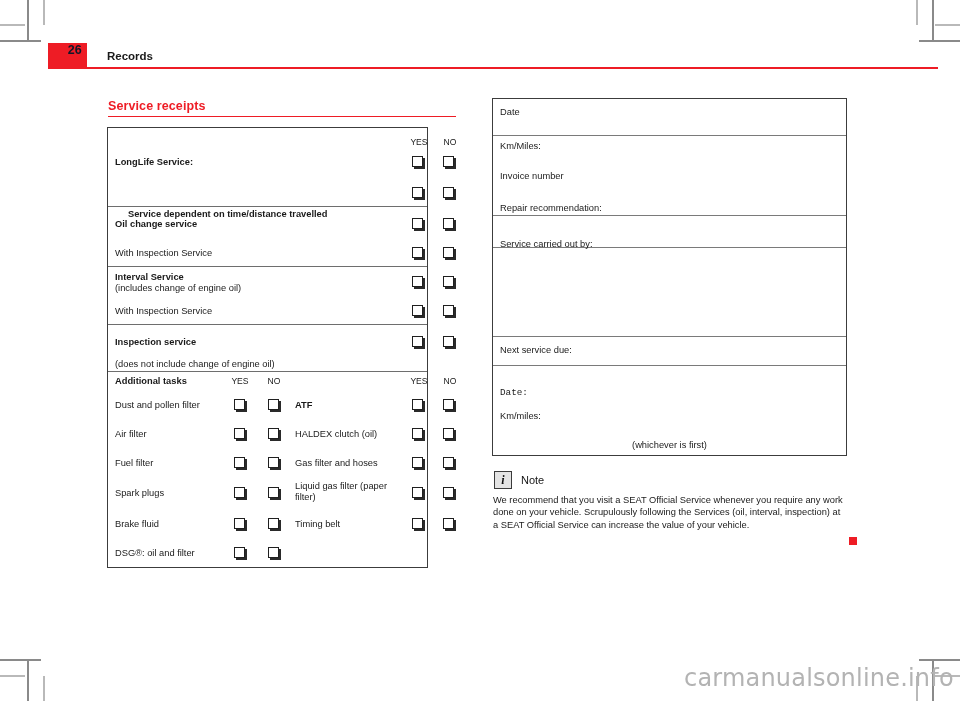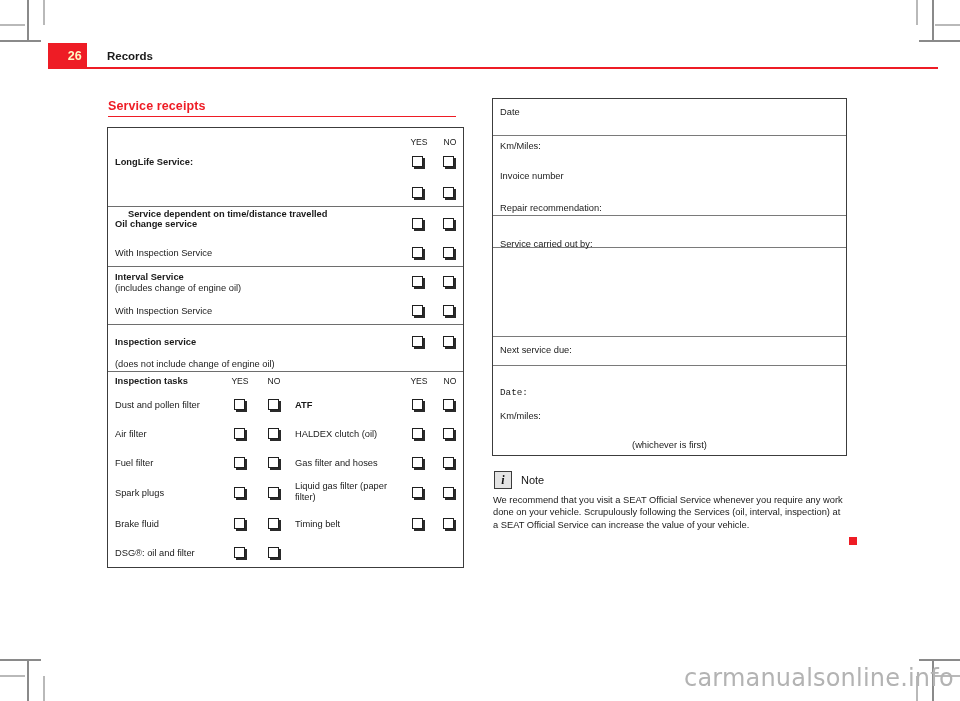--- a/index.html
+++ b/index.html
@@ -11,23 +11,23 @@
   }
   #page { position: relative; width: 960px; height: 701px; background:#fff; }
 
   
   .crop { position:absolute; background:#8a8a8a; }
   .cropw { position:absolute; background:#b9b9b9; }
 
   
   #pagenum-block {
     position:absolute; left:48px; top:43px; width:39px; height:25px;
-    background:#ee1c25; color:#fef9c3;
+    background:#ee1c25; color:#0f172a;
     font-size:12.5px; font-weight:bold;
-    display:flex; align-items:center; justify-content:flex-end;
+    display:flex; justify-content:flex-end;
     padding-right:5px; letter-spacing:0.2px;
   }
   #chapter-title {
     position:absolute; left:107px; top:50px;
     font-size:11.5px; font-weight:bold; color:#1a1a1a;
   }
   #header-rule {
     position:absolute; left:48px; top:67px; width:890px; height:1.6px;
     background:#ee1c25;
   }
@@ -38,21 +38,21 @@
     font-size:12.5px; font-weight:bold; color:#ee1c25;
     letter-spacing:0.1px;
   }
   #section-rule {
     position:absolute; left:108px; top:116px; width:348px; height:1.4px;
     background:#ee1c25;
   }
 
   
   #left-table {
-    position:absolute; left:107px; top:127px; width:357px; height:441px;
+    position:absolute; left:107px; top:127px; width:321px; height:441px;
     border:1.1px solid #3c3c3c; background:#fff;
   }
   .lt-divider { position:absolute; left:0; width:100%; height:1.1px; background:#6e6e6e; }
   .lt-row-label {
     position:absolute; font-size:9.3px; color:#1a1a1a; line-height:11px;
   }
   .lt-row-label.bold { font-weight:bold; }
   .colhead {
     position:absolute; font-size:8.6px; color:#1a1a1a; text-align:center; width:26px;
   }
@@ -170,21 +170,21 @@
 
     <div class="lt-row-label" style="left:7px; top:178px;">With Inspection Service</div>
     <div class="cbx" style="left:304px; top:177px;"></div>
     <div class="cbx" style="left:335px; top:177px;"></div>
 
     <div class="lt-row-label bold" style="left:7px; top:209px;">Inspection service</div>
     <div class="lt-row-label" style="left:7px; top:231px;">(does not include change of engine oil)</div>
     <div class="cbx" style="left:304px; top:208px;"></div>
     <div class="cbx" style="left:335px; top:208px;"></div>
 
-    <div class="lt-row-label bold" style="left:7px; top:248px;">Inspection tasks</div>
+    <div class="lt-row-label bold" style="left:7px; top:248px;">Additional tasks</div>
     <div class="colhead" style="left:119px; top:248px;">YES</div>
     <div class="colhead" style="left:153px; top:248px;">NO</div>
     <div class="colhead" style="left:298px; top:248px;">YES</div>
     <div class="colhead" style="left:329px; top:248px;">NO</div>
 
     <div class="lt-row-label" style="left:7px; top:272px;">Dust and pollen filter</div>
     <div class="cbx" style="left:126px; top:271px;"></div>
     <div class="cbx" style="left:160px; top:271px;"></div>
 
     <div class="lt-row-label" style="left:7px; top:301px;">Air filter</div>

